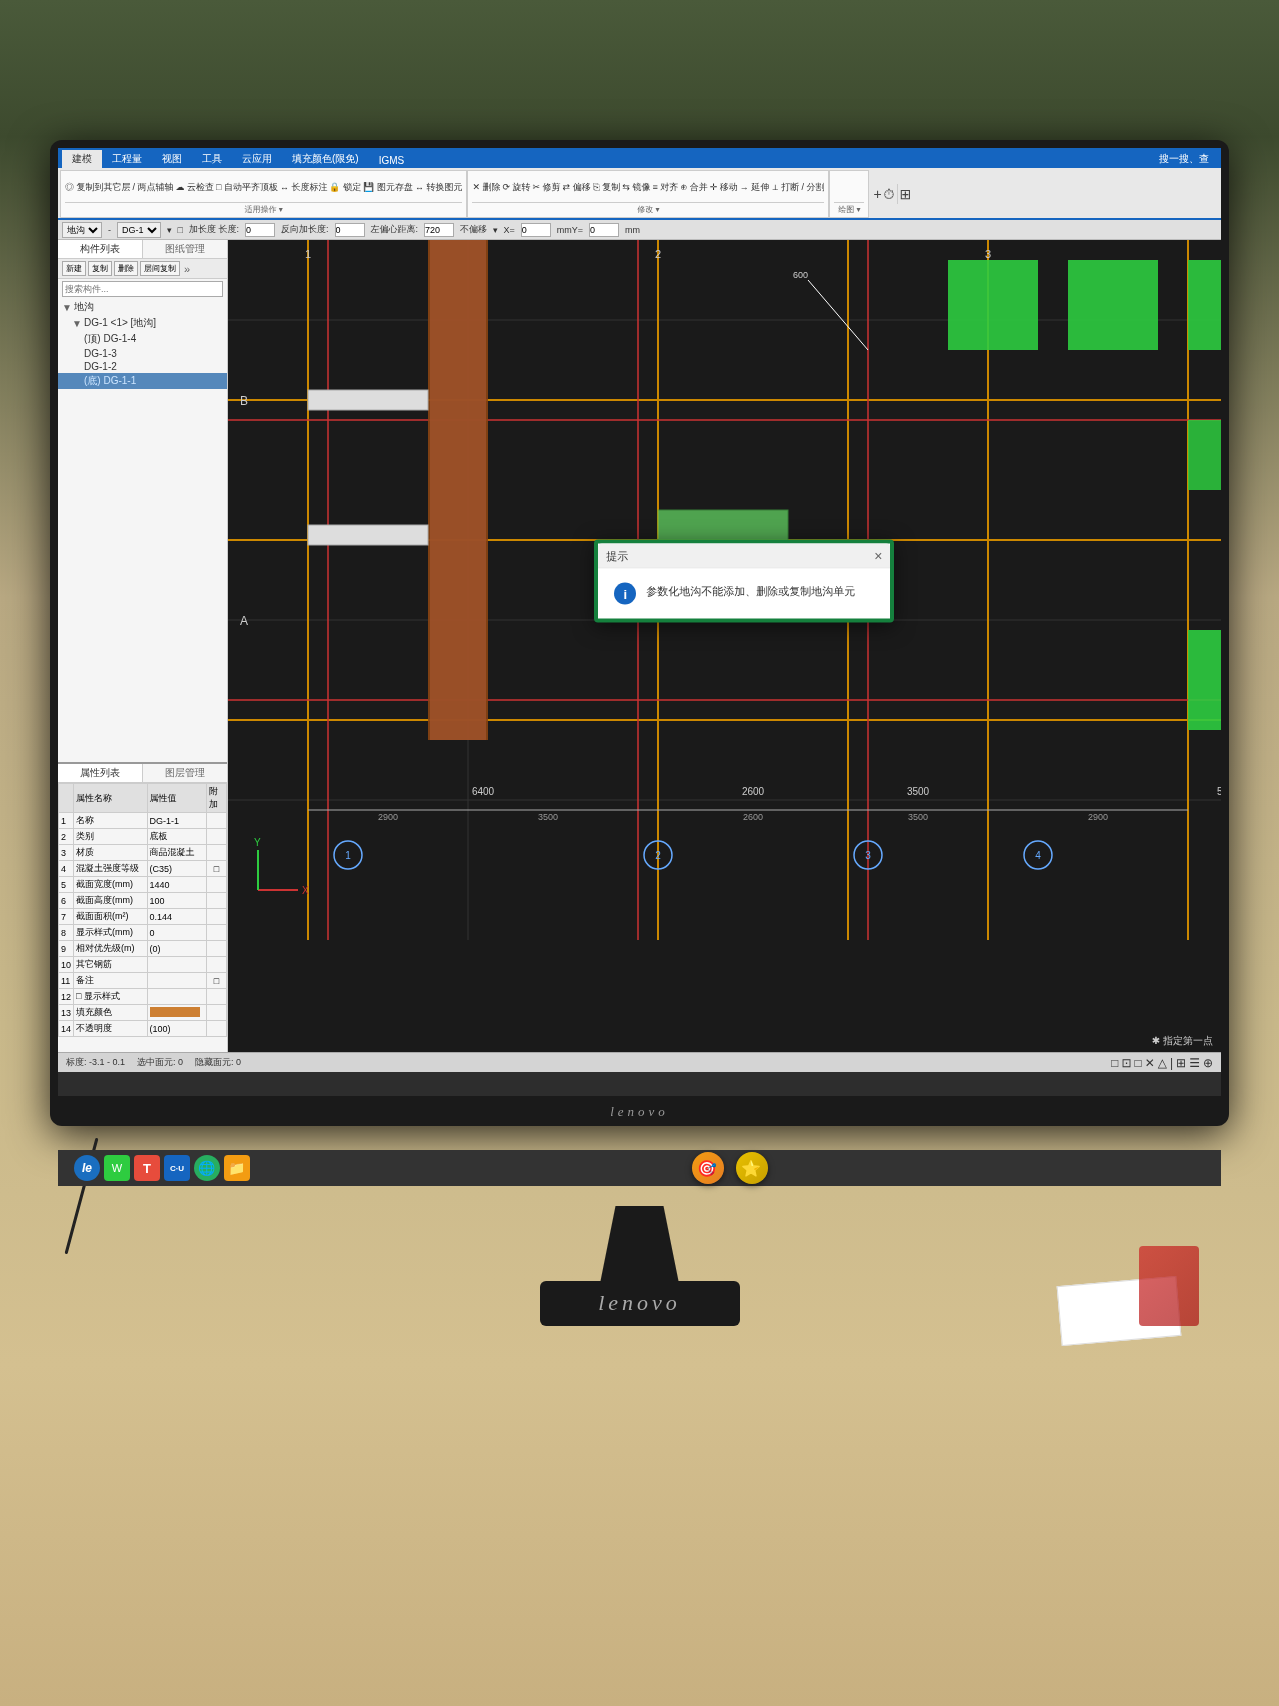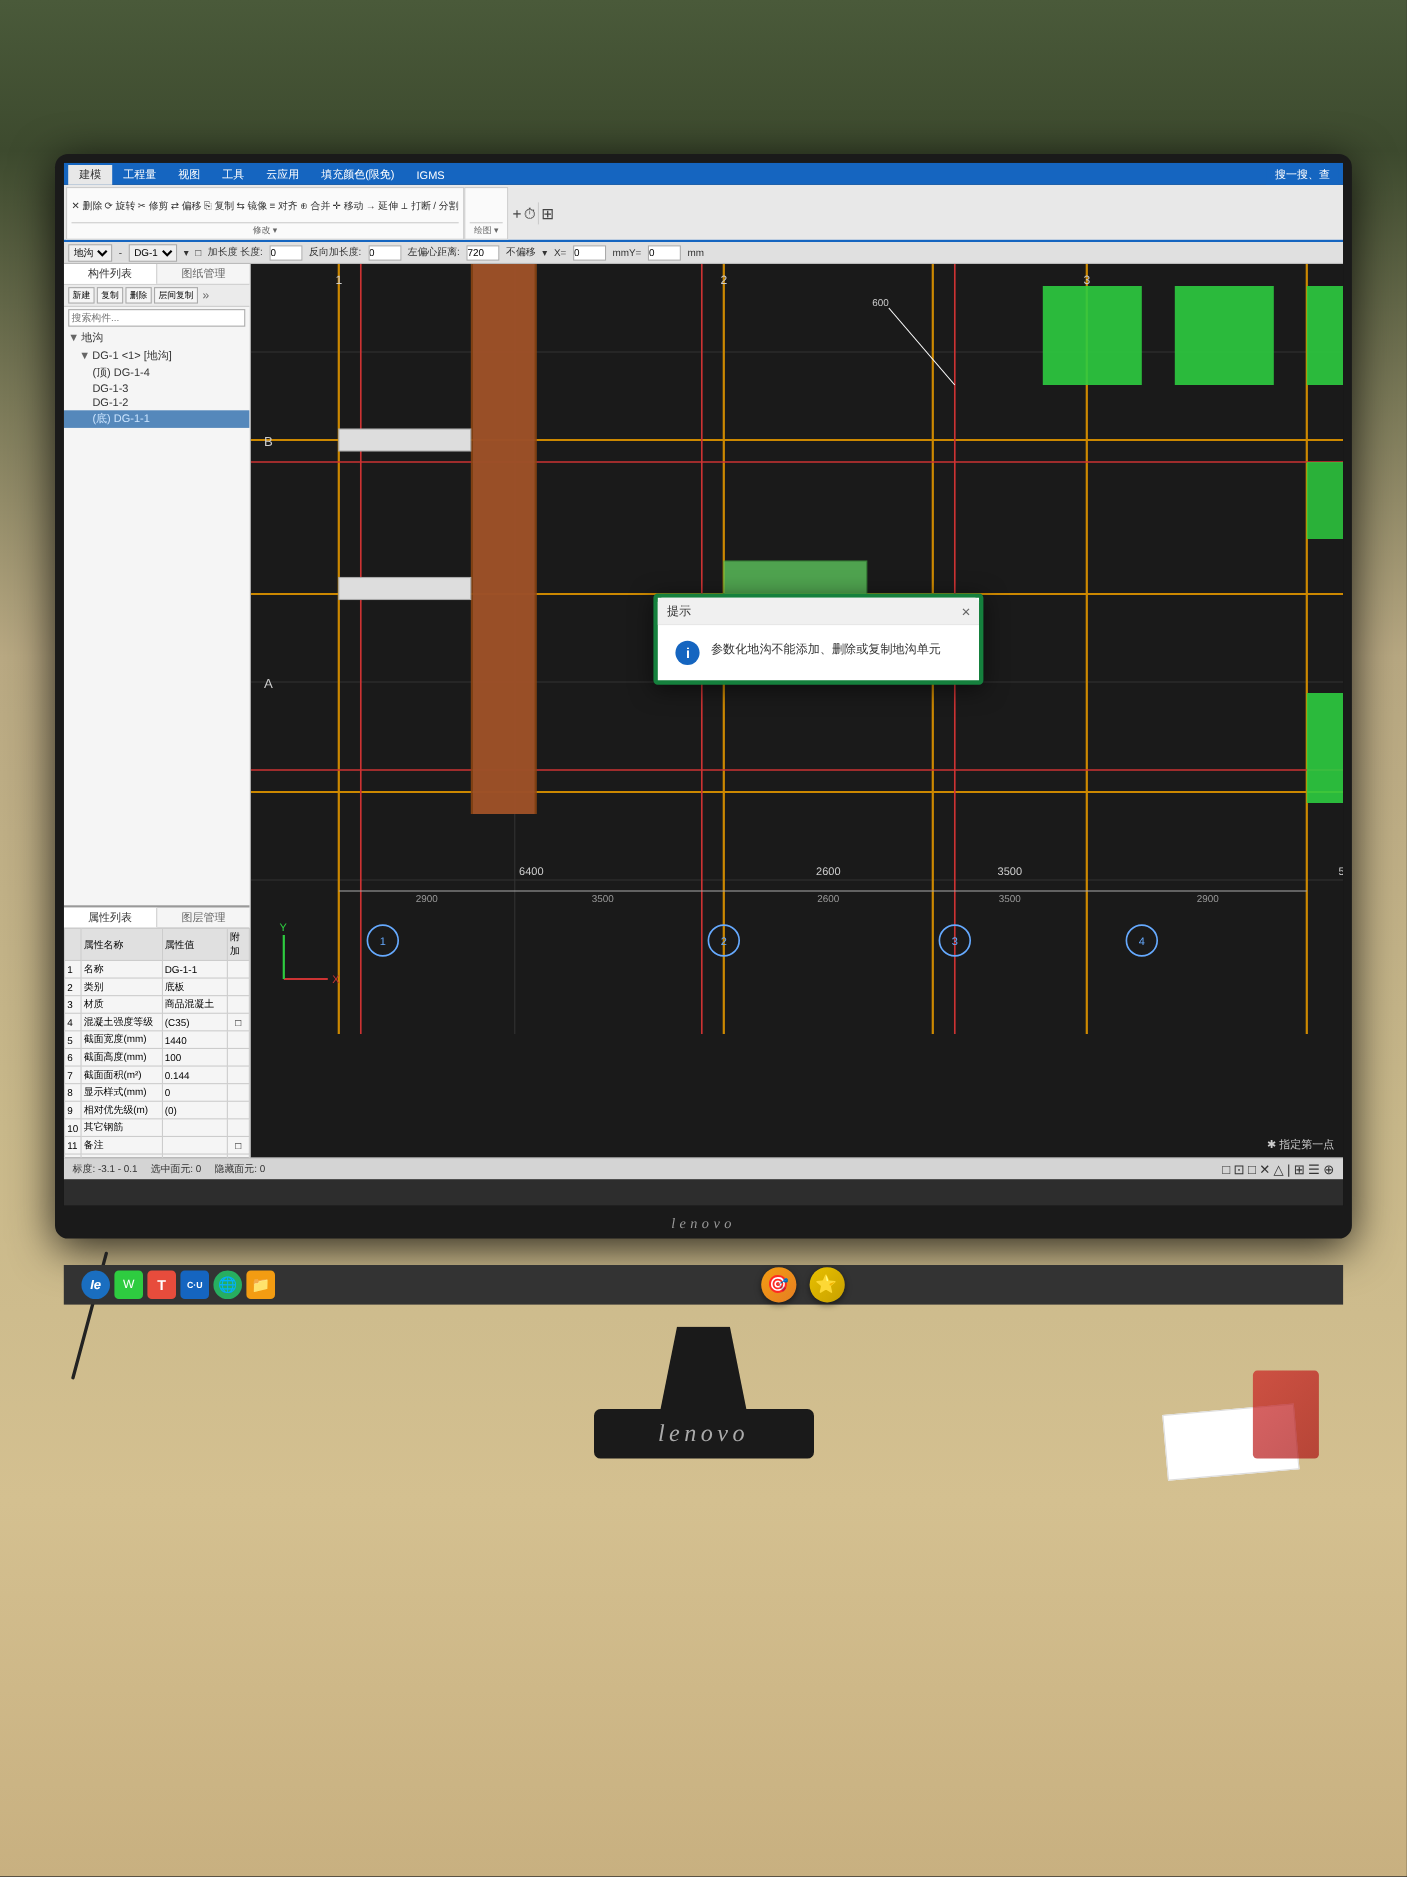--- a/index.html
+++ b/index.html
@@ -189,20 +189,33 @@
         <div class="ribbon-tab">工具</div>
         <div class="ribbon-tab">云应用</div>
         <div class="ribbon-tab">填充颜色(限免)</div>
         <div class="ribbon-tab">IGMS</div>
         <button class="top-right-btn">搜一搜、查</button>
       </div>
 
       <div style="height:52px; background:#e8e8e8; border-bottom:2px solid #1565c0; display:flex; align-items:stretch; padding:2px 2px 0; font-size:9px; overflow:hidden;">
 
 
+        <div style="border:1px solid #ccc; background:#fafafa; padding:2px 4px; display:flex; flex-direction:column; min-width:130px;">
+          <div style="display:flex; gap:2px; flex:1; align-items:center; flex-wrap:wrap;">
+            <div style="font-size:9px; color:#333; cursor:pointer;">◎ 复制到其它层</div>
+            <div style="font-size:9px; color:#333; cursor:pointer;">/ 两点辅轴</div>
+            <div style="font-size:9px; color:#333; cursor:pointer;">☁ 云检查</div>
+            <div style="font-size:9px; color:#333; cursor:pointer;">□ 自动平齐顶板</div>
+            <div style="font-size:9px; color:#333; cursor:pointer;">↔ 长度标注</div>
+            <div style="font-size:9px; color:#333; cursor:pointer;">🔒 锁定</div>
+            <div style="font-size:9px; color:#333; cursor:pointer;">💾 图元存盘</div>
+            <div style="font-size:9px; color:#333; cursor:pointer;">↔ 转换图元</div>
+          </div>
+          <div style="text-align:center; color:#666; font-size:8px; border-top:1px solid #ccc; margin-top:1px; padding-top:1px;">适用操作 ▾</div>
+        </div>
 
         <div style="border:1px solid #ccc; background:#fafafa; padding:2px 4px; display:flex; flex-direction:column; min-width:160px;">
           <div style="display:flex; gap:2px; flex:1; align-items:center; flex-wrap:wrap;">
             <div style="font-size:9px; color:#333; cursor:pointer;">✕ 删除</div>
             <div style="font-size:9px; color:#333; cursor:pointer;">⟳ 旋转</div>
             <div style="font-size:9px; color:#333; cursor:pointer;">✂ 修剪</div>
             <div style="font-size:9px; color:#333; cursor:pointer;">⇄ 偏移</div>
             <div style="font-size:9px; color:#333; cursor:pointer;">⎘ 复制</div>
             <div style="font-size:9px; color:#333; cursor:pointer;">⇆ 镜像</div>
             <div style="font-size:9px; color:#333; cursor:pointer;">≡ 对齐</div>
@@ -283,21 +296,21 @@
               <div style="padding:1px 4px 1px 14px; cursor:pointer; color:#333; font-size:10px; display:flex; align-items:center;">
                 <span style="color:#666; margin-right:2px;">▼</span> DG-1 &lt;1&gt; [地沟]
               </div>
               <div style="padding:1px 4px 1px 26px; cursor:pointer; color:#333; font-size:10px;">(顶) DG-1-4</div>
               <div style="padding:1px 4px 1px 26px; cursor:pointer; color:#333; font-size:10px;">DG-1-3</div>
               <div style="padding:1px 4px 1px 26px; cursor:pointer; color:#333; font-size:10px;">DG-1-2</div>
               <div style="padding:1px 4px 1px 26px; cursor:pointer; color:#cce5ff; font-size:10px; background:#5588bb;">(底) DG-1-1</div>
             </div>
           </div>
 
-          <div style="height:229px; border-top:2px solid #999; display:flex; flex-direction:column; overflow:hidden;">
+          <div style="height:290px; border-top:2px solid #999; display:flex; flex-direction:column; overflow:hidden;">
 
             <div style="display:flex; border-bottom:1px solid #ccc;">
               <div style="flex:1; text-align:center; padding:2px; font-size:10px; cursor:pointer; background:white; border-right:1px solid #ccc; color:#333;">属性列表</div>
               <div style="flex:1; text-align:center; padding:2px; font-size:10px; cursor:pointer; color:#666;">图层管理</div>
             </div>
 
             <div style="overflow-y:auto; flex:1;">
               <table style="width:100%; border-collapse:collapse; font-size:9px;">
                 <thead>
                   <tr>

